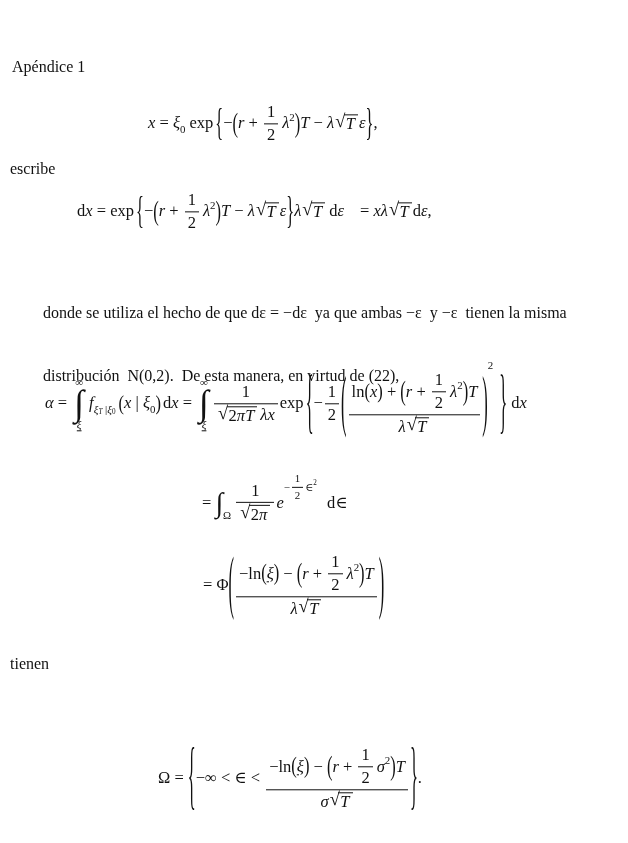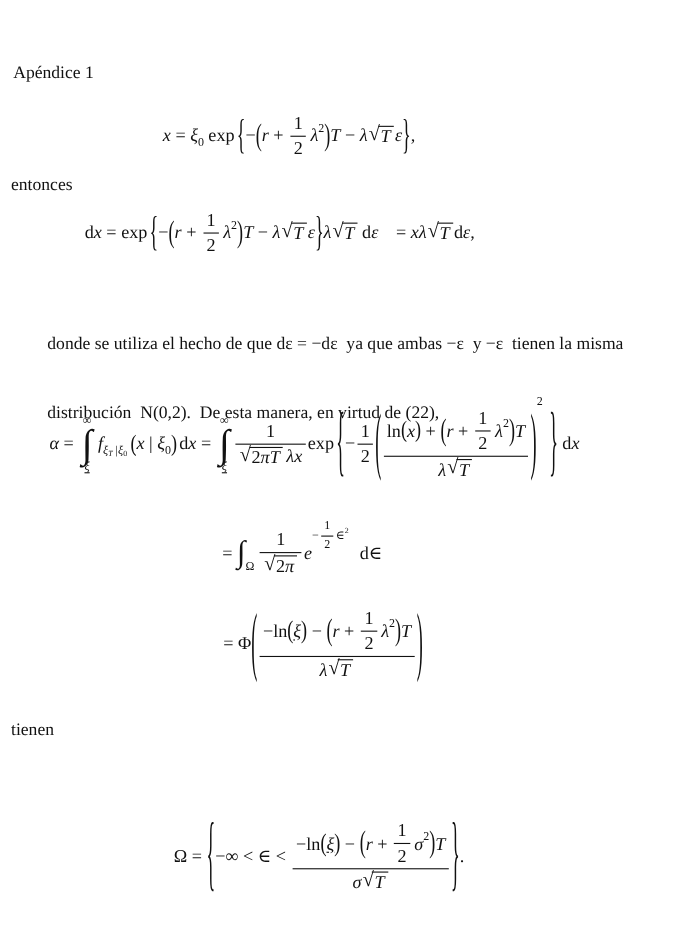--- a/index.html
+++ b/index.html
@@ -52,21 +52,21 @@
 </head>
 <body>
 
 <div class="page">
 
   <div class="txt" style="left:12px;top:8px;margin-top:48px;">Apéndice 1</div>
 
 
   <div class="fx" style="left:148px;top:124px;"><span class="mi">x</span><span class="mr"> = </span><span class="mi">ξ</span><span class="msub"><span class="mr">0</span></span><span class="msp" style="width: 4px;"></span><span class="mr">exp</span><span class="msp" style="width: 2px;"></span><span class="big" style="transform: scaleY(2.3);">{</span><span class="mr">−</span><span class="big" style="transform: scaleY(1.7);">(</span><span class="mi">r</span><span class="mr"> + </span><span class="frac"><span class="num"><span class="mr">1</span></span><span class="fbar"></span><span class="den"><span class="mr">2</span></span></span><span class="msp" style="width: 2px;"></span><span class="mi">λ</span><span class="msup"><span class="mr">2</span></span><span class="big" style="transform: scaleY(1.7);">)</span><span class="mi">T</span><span class="mr"> − </span><span class="mi">λ</span><span class="sqrt"><span class="radsign">√</span><span class="radbody"><span class="mi">T</span></span></span><span class="mi">ε</span><span class="big" style="transform: scaleY(2.3);">}</span><span class="mr">,</span></div>
 
-  <div class="txt" style="top:158px;">entonces</div>
+  <div class="txt" style="top:158px;">escribe</div>
 
   <div class="fx" style="left:77px;top:212px;"><span class="mr">d</span><span class="mi">x</span><span class="mr"> = </span><span class="mr">exp</span><span class="msp" style="width: 2px;"></span><span class="big" style="transform: scaleY(2.3);">{</span><span class="mr">−</span><span class="big" style="transform: scaleY(1.7);">(</span><span class="mi">r</span><span class="mr"> + </span><span class="frac"><span class="num"><span class="mr">1</span></span><span class="fbar"></span><span class="den"><span class="mr">2</span></span></span><span class="msp" style="width: 2px;"></span><span class="mi">λ</span><span class="msup"><span class="mr">2</span></span><span class="big" style="transform: scaleY(1.7);">)</span><span class="mi">T</span><span class="mr"> − </span><span class="mi">λ</span><span class="sqrt"><span class="radsign">√</span><span class="radbody"><span class="mi">T</span></span></span><span class="mi">ε</span><span class="big" style="transform: scaleY(2.3);">}</span><span class="mi">λ</span><span class="sqrt"><span class="radsign">√</span><span class="radbody"><span class="mi">T</span></span></span><span class="msp" style="width: 3px;"></span><span class="mr">d</span><span class="mi">ε</span><span class="msp" style="width: 16px;"></span><span class="mr">= </span><span class="mi">xλ</span><span class="sqrt"><span class="radsign">√</span><span class="radbody"><span class="mi">T</span></span></span><span class="mr">d</span><span class="mi">ε</span><span class="mr">,</span></div>
 
   <div class="txt para" style="top:260px;width:608px;margin-left:33px;">
     <span>donde se utiliza el hecho de que dε = −dε  ya que ambas −ε  y −ε  tienen la misma</span>
     <span>distribución  N(0,2).  De esta manera, en virtud de (22),</span>
   </div>
 
   <div class="fx" style="left:45px;top:404px;"><span class="mi">α</span><span class="mr"> = </span><span class="intw"><span class="lim"><span class="mr">∞</span></span><span class="isign">∫</span><span class="lim"><span class="mi mu">ξ</span></span></span><span class="msp" style="width: 2px;"></span><span class="mi">f</span><span class="msub"><span class="mi">ξ</span><span class="msub"><span class="mi">T</span></span><span class="mr"> |</span><span class="mi">ξ</span><span class="msub"><span class="mr">0</span></span></span><span class="msp" style="width: 3px;"></span><span class="big" style="transform: scaleY(1.3);">(</span><span class="mi">x</span><span class="mr"> | </span><span class="mi">ξ</span><span class="msub"><span class="mr">0</span></span><span class="big" style="transform: scaleY(1.3);">)</span><span class="msp" style="width: 2px;"></span><span class="mr">d</span><span class="mi">x</span><span class="mr"> = </span><span class="intw"><span class="lim"><span class="mr">∞</span></span><span class="isign">∫</span><span class="lim"><span class="mi mu">ξ</span></span></span><span class="frac"><span class="num"><span class="mr">1</span></span><span class="fbar"></span><span class="den"><span class="sqrt"><span class="radsign">√</span><span class="radbody"><span class="mr">2</span><span class="mi">πT</span></span></span><span class="msp" style="width: 2px;"></span><span class="mi">λx</span></span></span><span class="mr">exp</span><span class="msp" style="width: 2px;"></span><span class="big" style="transform: scaleY(4.3);">{</span><span class="mr">−</span><span class="frac"><span class="num"><span class="mr">1</span></span><span class="fbar"></span><span class="den"><span class="mr">2</span></span></span><span class="big" style="transform: scaleY(4.1);">(</span><span class="frac"><span class="num"><span class="mr">ln</span><span class="big" style="transform: scaleY(1.3);">(</span><span class="mi">x</span><span class="big" style="transform: scaleY(1.3);">)</span><span class="mr"> + </span><span class="big" style="transform: scaleY(1.7);">(</span><span class="mi">r</span><span class="mr"> + </span><span class="frac"><span class="num"><span class="mr">1</span></span><span class="fbar"></span><span class="den"><span class="mr">2</span></span></span><span class="msp" style="width: 2px;"></span><span class="mi">λ</span><span class="msup"><span class="mr">2</span></span><span class="big" style="transform: scaleY(1.7);">)</span><span class="mi">T</span></span><span class="fbar"></span><span class="den"><span class="mi">λ</span><span class="sqrt"><span class="radsign">√</span><span class="radbody"><span class="mi">T</span></span></span></span></span><span class="big" style="transform: scaleY(4.1);">)</span><span class="msup" style="top: -38px;"><span class="mr">2</span></span><span class="msp" style="width: 6px;"></span><span class="big" style="transform: scaleY(4.3);">}</span><span class="msp" style="width: 4px;"></span><span class="mr">d</span><span class="mi">x</span></div>
 

